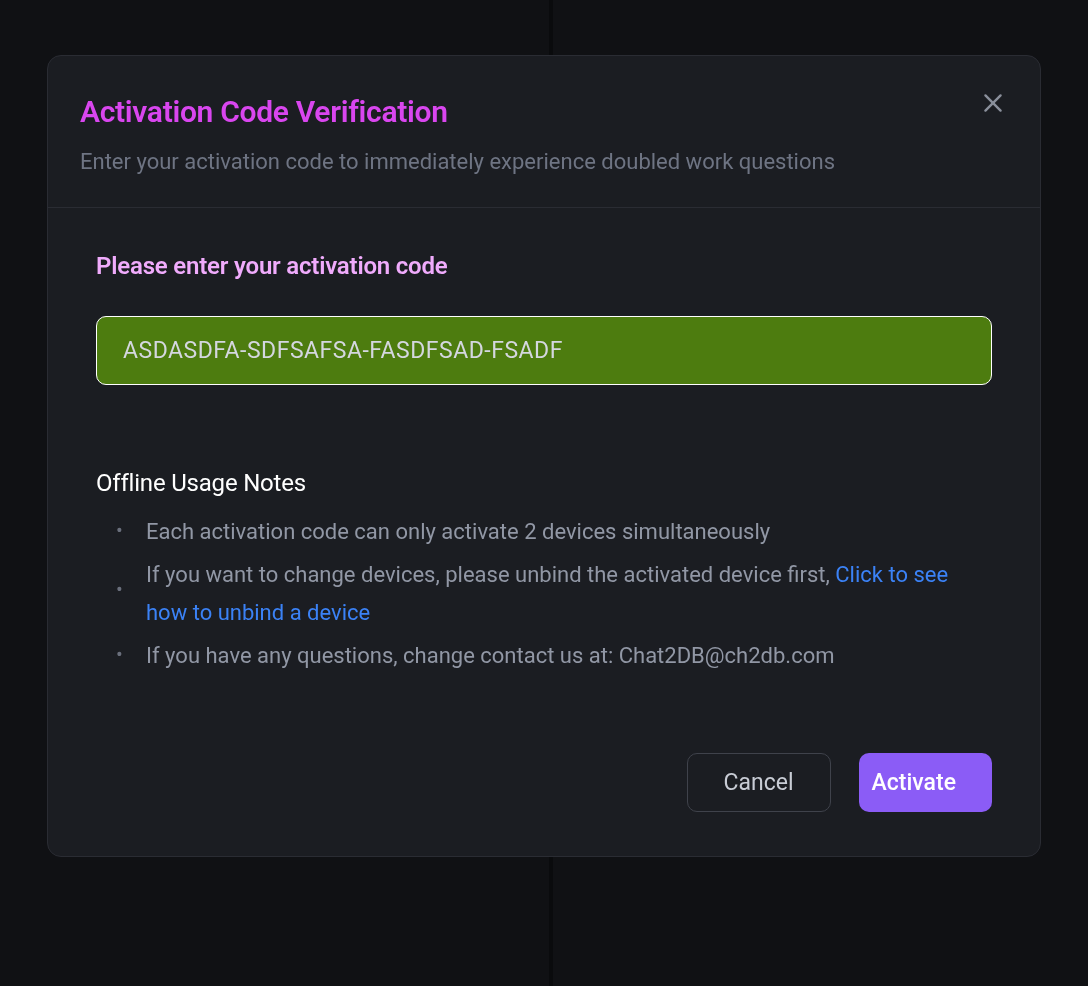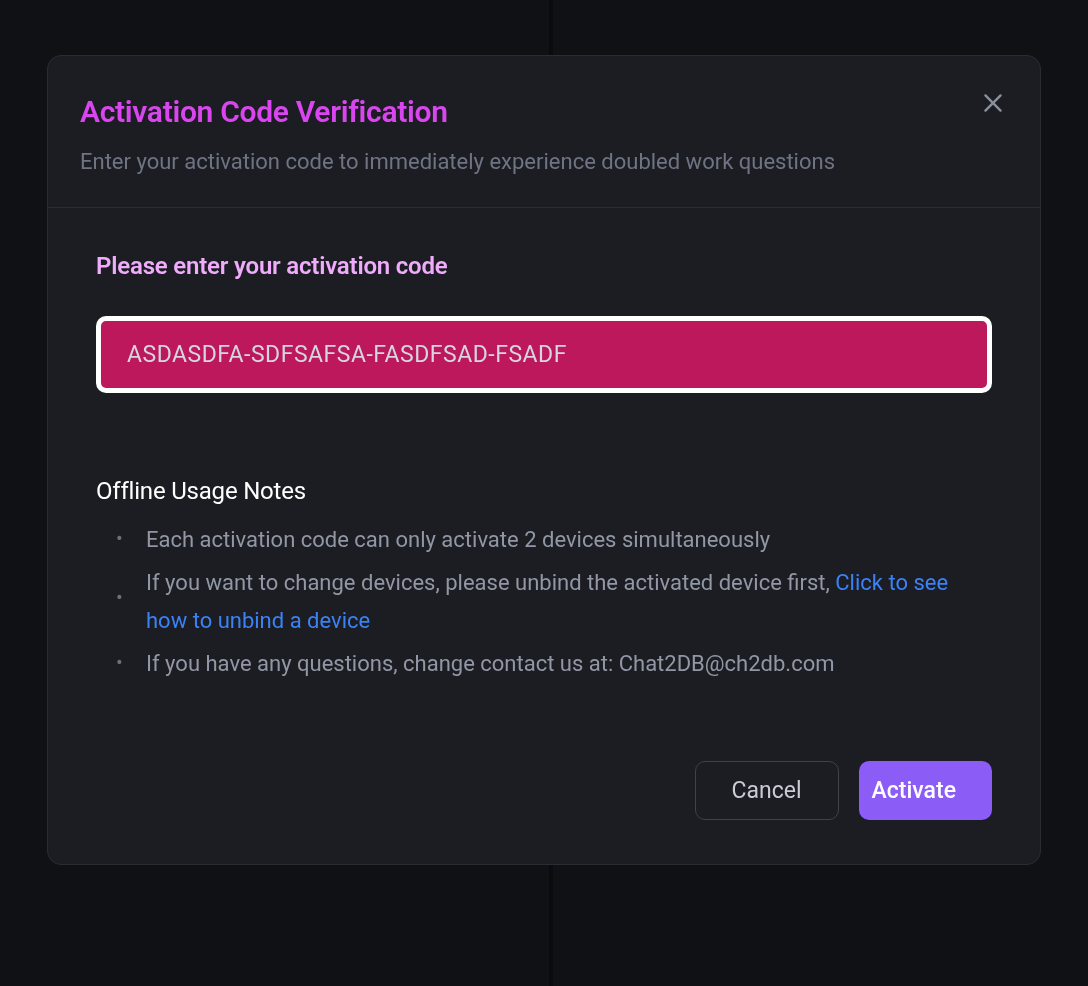--- a/index.html
+++ b/index.html
@@ -74,22 +74,22 @@
     }
     .section-title {
       font-size: 24px;
       font-weight: 600;
       color: #f0abfc;
       margin-bottom: 36px;
       letter-spacing: -0.2px;
     }
     .code-input {
       width: 100%;
-      background: #be185d;
-      border: 5px solid #ffffff;
+      background: #4d7c0f;
+      border: 1px solid #ffffff;
       border-radius: 10px;
       padding: 20px 26px;
       font-size: 23px;
       color: #d4d7df;
       outline: none;
       font-family: inherit;
       letter-spacing: 0.5px;
     }
     .code-input::placeholder {
       color: #5a5e69;
@@ -128,21 +128,21 @@
     }
     .link {
       color: #3b82f6;
       text-decoration: none;
       cursor: pointer;
     }
     .modal-footer {
       padding: 30px 48px 44px 48px;
       display: flex;
       justify-content: flex-end;
-      gap: 20px;
+      gap: 28px;
     }
     .btn {
       padding: 15px 36px;
       font-size: 23px;
       border-radius: 10px;
       cursor: pointer;
       font-family: inherit;
       border: none;
     }
     .btn-cancel {

